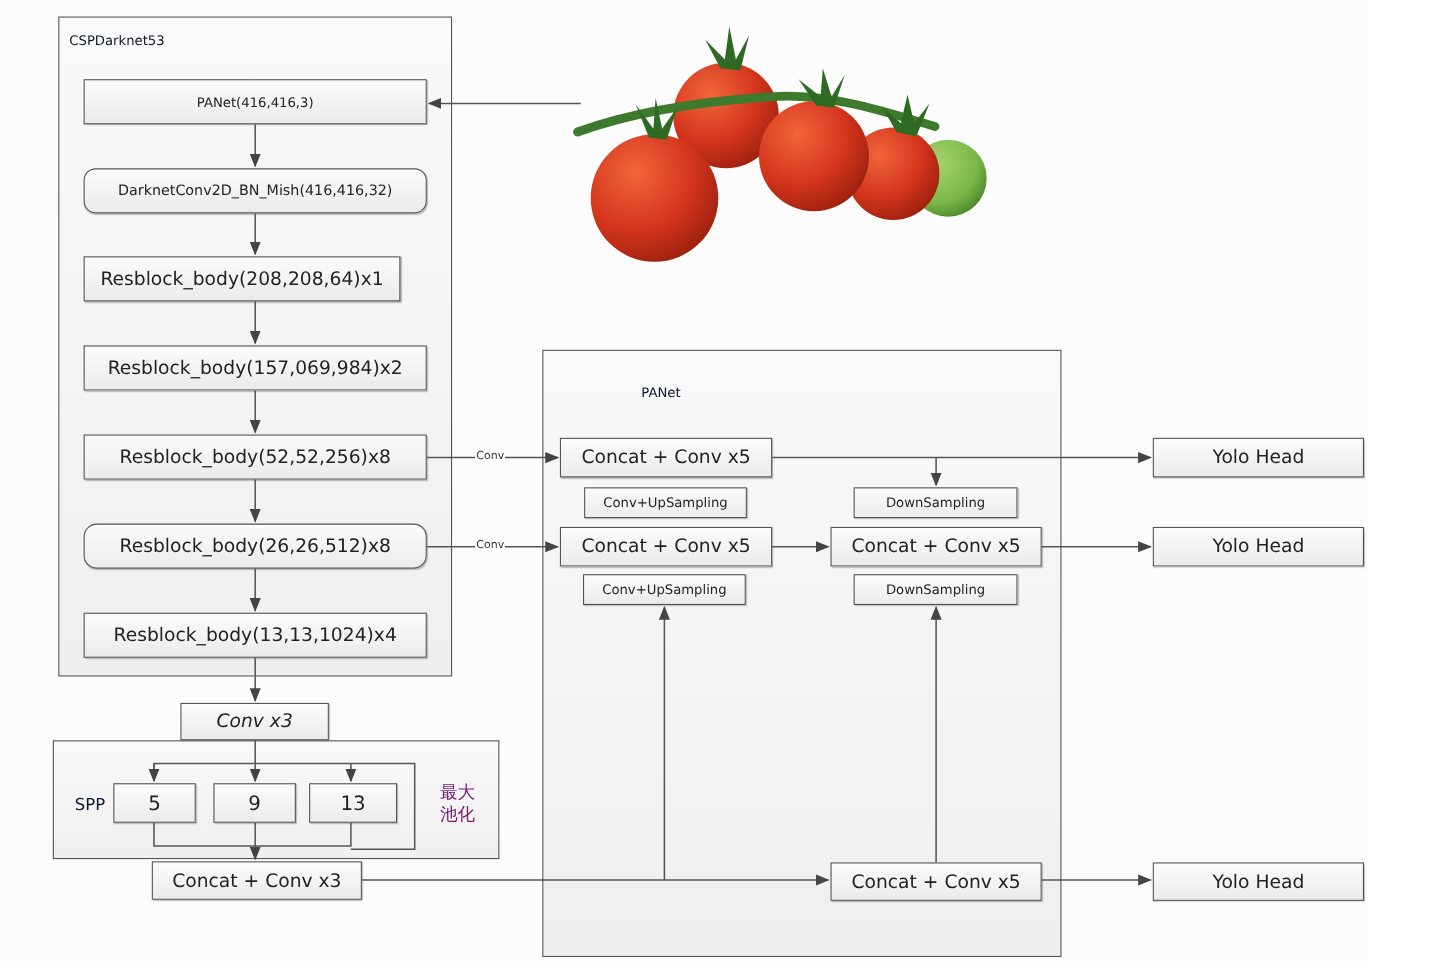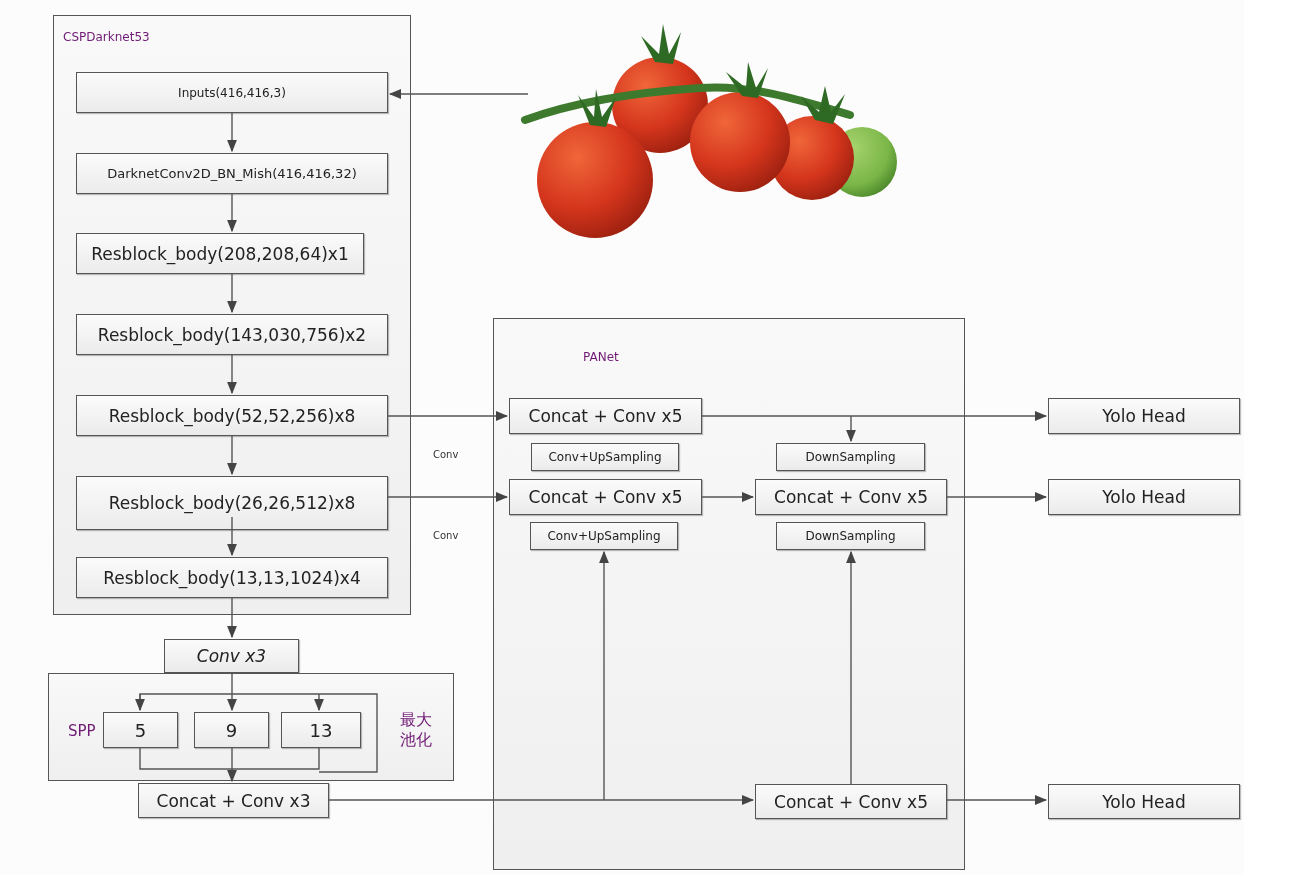--- a/index.html
+++ b/index.html
@@ -1,46 +1,46 @@
 <!DOCTYPE html>
 <html><head>
 <meta charset="utf-8">
 <style>
   html, body { margin:0; padding:0; background:#ffffff; }
   body { width:1316px; height:880px; position:relative; overflow:hidden;
          font-family:"DejaVu Sans", sans-serif; color:#222; }
   .canvas-bg { position:absolute; left:0; top:0; width:1244px; height:874px; background:#fcfcfc; }
   .group { position:absolute; border:1.5px solid #555; background:linear-gradient(#f9f9f9,#efefef); box-sizing:border-box; }
-  .group-label { position:absolute; font-size:12px; color:#701a75; }
+  .group-label { position:absolute; font-size:12px; color:#0f172a; }
   .node { position:absolute; box-sizing:border-box; border:1.5px solid #555;
           background:linear-gradient(#fbfbfb,#ebebeb); box-shadow:1px 1px 1px rgba(0,0,0,0.25);
           display:flex; align-items:center; justify-content:center; white-space:nowrap; color:#222; }
   .fs12 { font-size:12px; }
   .fs13 { font-size:13px; }
   .fs17 { font-size:17px; }
   .fs18 { font-size:18px; }
-  .edge-label { position:absolute; font-size:10px; color:#333; background:#fff; padding:0 1px;margin-top:40px; }
+  .edge-label { position:absolute; font-size:10px; color:#333; background:#fff; padding:0 1px; }
   svg.wires { position:absolute; left:0; top:0; width:1316px; height:880px; pointer-events:none; }
   .photo { position:absolute; left:520px; top:20px; width:400px; height:230px; }
   .cjk { position:absolute; font-size:16px; color:#701a75; line-height:20px;text-align:right; }
 </style>
 </head>
 <body>
 
 <div class="canvas-bg"></div>
 
 <div class="group" style="left:53px;top:15px;width:358px;height:600px;"></div>
 <div class="group-label" style="left:63px;top:30px;">CSPDarknet53</div>
 
-<div class="node fs12" style="left:76px;top:72px;width:312px;height:41px;">Inputs(416,416,3)</div>
-<div class="node fs13" style="left:76px;top:153px;width:312px;height:41px;">DarknetConv2D_BN_Mish(416,416,32)</div>
+<div class="node fs12" style="left:76px;top:72px;width:312px;height:41px;">PANet(416,416,3)</div>
+<div class="node fs13" style="left:76px;top:153px;width:312px;height:41px;border-radius:11px;">DarknetConv2D_BN_Mish(416,416,32)</div>
 <div class="node fs17" style="left:76px;top:233px;width:288px;height:41px;">Resblock_body(208,208,64)x1</div>
-<div class="node fs17" style="left:76px;top:314px;width:312px;height:41px;">Resblock_body(143,030,756)x2</div>
+<div class="node fs17" style="left:76px;top:314px;width:312px;height:41px;">Resblock_body(157,069,984)x2</div>
 <div class="node fs17" style="left:76px;top:395px;width:312px;height:41px;">Resblock_body(52,52,256)x8</div>
-<div class="node fs17" style="left:76px;top:476px;width:312px;height:54px;">Resblock_body(26,26,512)x8</div>
+<div class="node fs17" style="left:76px;top:476px;width:312px;height:41px;border-radius:12px;">Resblock_body(26,26,512)x8</div>
 <div class="node fs17" style="left:76px;top:557px;width:312px;height:41px;">Resblock_body(13,13,1024)x4</div>
 
 <div class="node fs17" style="left:164px;top:639px;width:135px;height:34px;font-style:italic;">Conv x3</div>
 <div class="group" style="left:48px;top:673px;width:406px;height:108px;"></div>
 <div class="group-label" style="left:68px;top:722px;font-size:15px;">SPP</div>
 <div class="node fs18" style="left:103px;top:712px;width:75px;height:36px;">5</div>
 <div class="node fs18" style="left:194px;top:712px;width:75px;height:36px;">9</div>
 <div class="node fs18" style="left:281px;top:712px;width:80px;height:36px;">13</div>
 <div class="cjk" style="left:400px;top:710px;">
   <div>最大</div>

